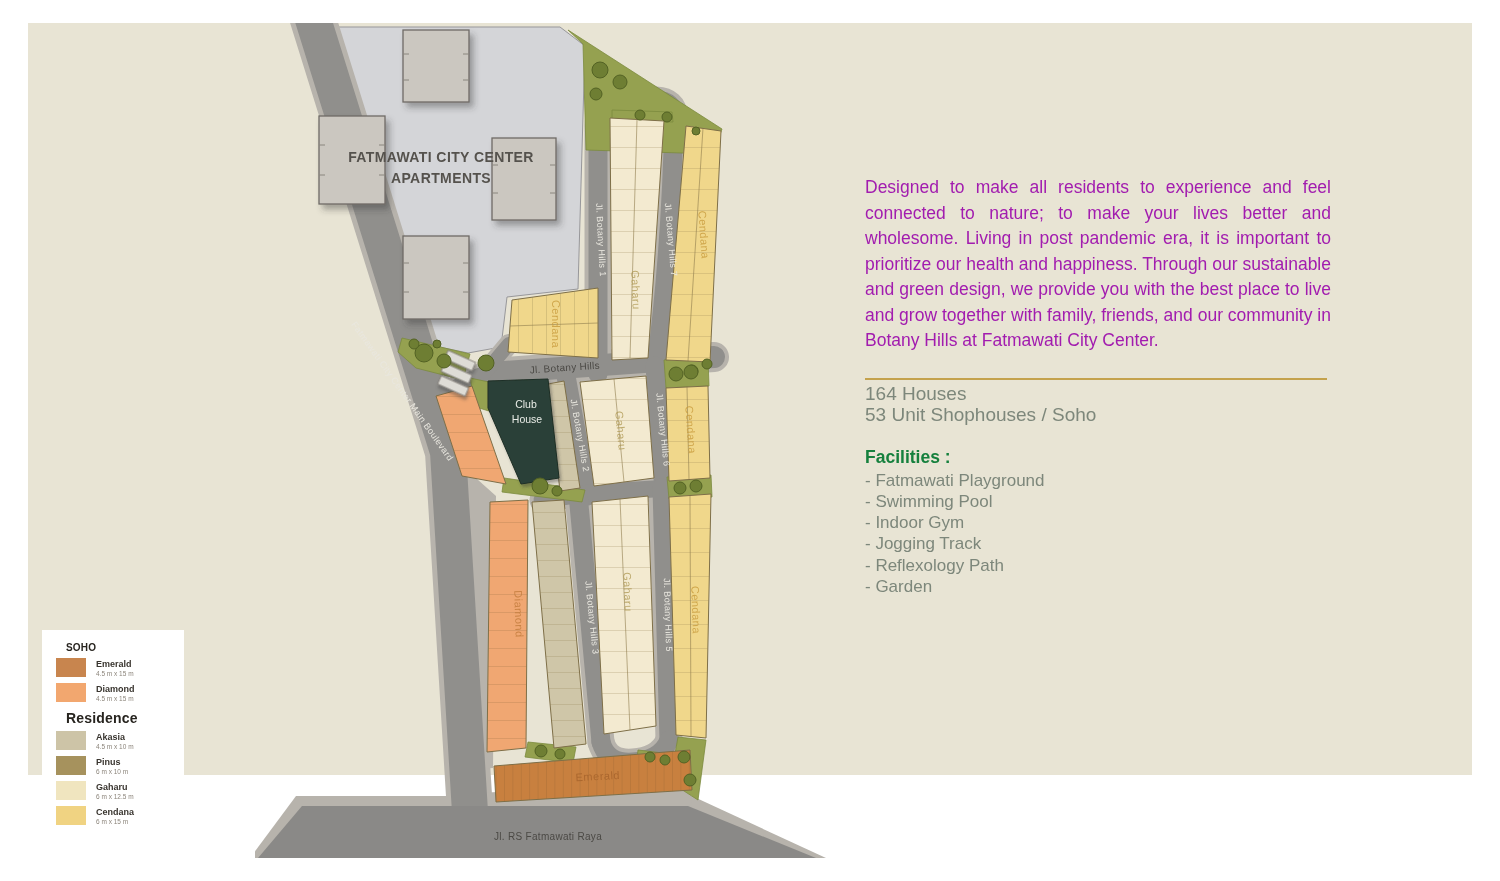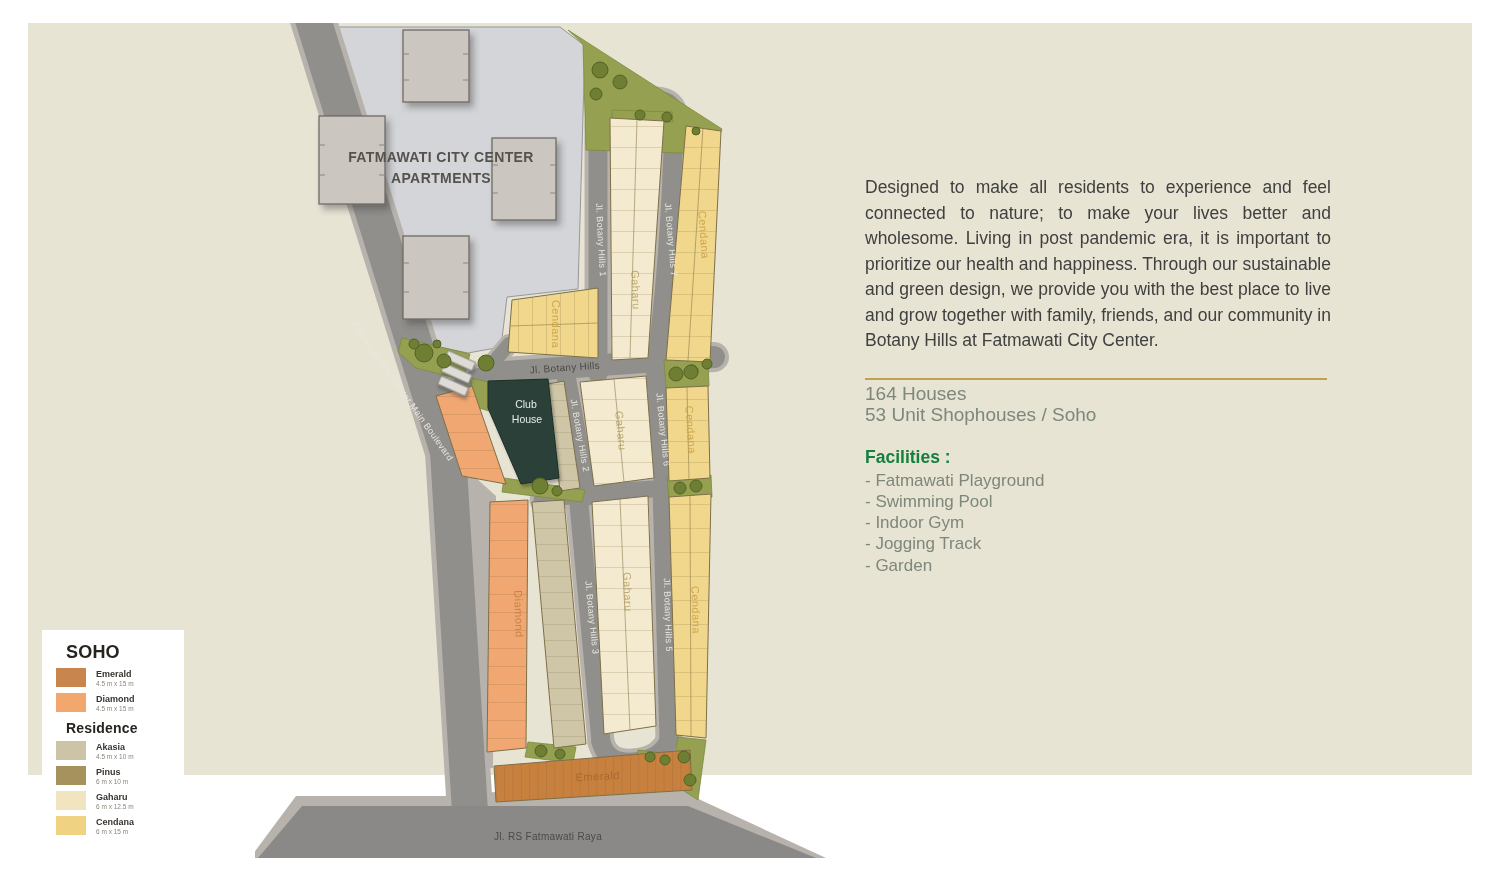--- a/index.html
+++ b/index.html
@@ -4,37 +4,37 @@
 <style>
   html,body{margin:0;padding:0;}
   body{width:1500px;height:881px;background:#ffffff;font-family:"Liberation Sans",sans-serif;}
   .page{position:relative;width:1500px;height:881px;background:#ffffff;overflow:hidden;}
   .canvas{position:absolute;left:28px;top:23px;width:1444px;height:752px;background:#e8e4d4;}
   svg.map{position:absolute;left:227px;top:0;width:585px;height:835px;}
 
   
   .legend{position:absolute;left:14px;top:607px;width:142px;height:206px;background:#ffffff;
           box-sizing:border-box;padding:10px 12px 8px 14px;}
-  .lg-title{font-size:18px;font-weight:bold;color:#27241f;letter-spacing:.2px;margin:2px 0 5px 10px;}
+  .lg-title{font-size:10px;font-weight:bold;color:#27241f;letter-spacing:.2px;margin:2px 0 5px 10px;}
   .lg-title.residence{font-size:14px;margin-top:7px;}
   .lg-row{display:flex;align-items:flex-start;margin:0 0 5px 0;}
   .sw{width:30px;height:19px;flex:0 0 30px;margin-right:10px;}
   .sw-emerald{background:#c8854e;}
   .sw-diamond{background:#f2a76f;}
   .sw-akasia{background:#cdc4a7;}
   .sw-pinus{background:#a6925d;}
   .sw-gaharu{background:#f0e5bf;}
   .sw-cendana{background:#f0d382;}
   .lg-texts{display:flex;flex-direction:column;padding-top:1px;}
   .lg-name{font-size:9px;font-weight:bold;color:#39352f;line-height:10px;}
   .lg-size{font-size:6.5px;color:#8b847a;line-height:8px;margin-top:1px;}
 
   
   .info{position:absolute;left:837px;top:152px;width:466px;color:#7d877b;}
-  .desc{margin:0;font-size:17.5px;line-height:25.5px;text-align:justify;color:#404040;}
+  .desc{margin:0;font-size:17.5px;line-height:25.5px;text-align:justify;color:#a21caf;}
   .divider{margin-top:24px;height:2px;background:#c4a24d;width:462px;}
   .info h2{margin:52px 0 0 0;font-size:17.5px;line-height:21px;font-weight:bold;color:#3c5246;}
   .stat{font-size:19px;line-height:21.5px;color:#7d877b;}
   .stat.first{margin-top:3px;}
   .fac-title{margin:21px 0 2px 0;font-size:17.5px;font-weight:bold;color:#15803d;}
   .fac{font-size:17px;line-height:21.3px;color:#7d877b;}
 
   
   .zone{fill:#d4d5d8;stroke:#97979a;stroke-width:1;}
   .road-under{fill:none;stroke:#b7b3ac;stroke-linecap:round;stroke-linejoin:round;}
@@ -340,17 +340,18 @@
     <div class="info">
       <p class="desc">Designed to make all residents to experience and feel connected to nature; to make your lives better and wholesome. Living in post pandemic era, it is important to prioritize our health and happiness. Through our sustainable and green design, we provide you with the best place to live and grow together with family, friends, and our community in Botany Hills at Fatmawati City Center.</p>
       <div class="divider"></div>
       <div class="stat first">164 Houses</div>
       <div class="stat">53 Unit Shophouses / Soho</div>
       <div class="fac-title">Facilities :</div>
       <div class="fac">- Fatmawati Playground</div>
       <div class="fac">- Swimming Pool</div>
       <div class="fac">- Indoor Gym</div>
       <div class="fac">- Jogging Track</div>
+      <div class="fac">- Reflexology Path</div>
       <div class="fac">- Garden</div>
     </div>
 
   </div>
 </div>
 
 </body></html>

